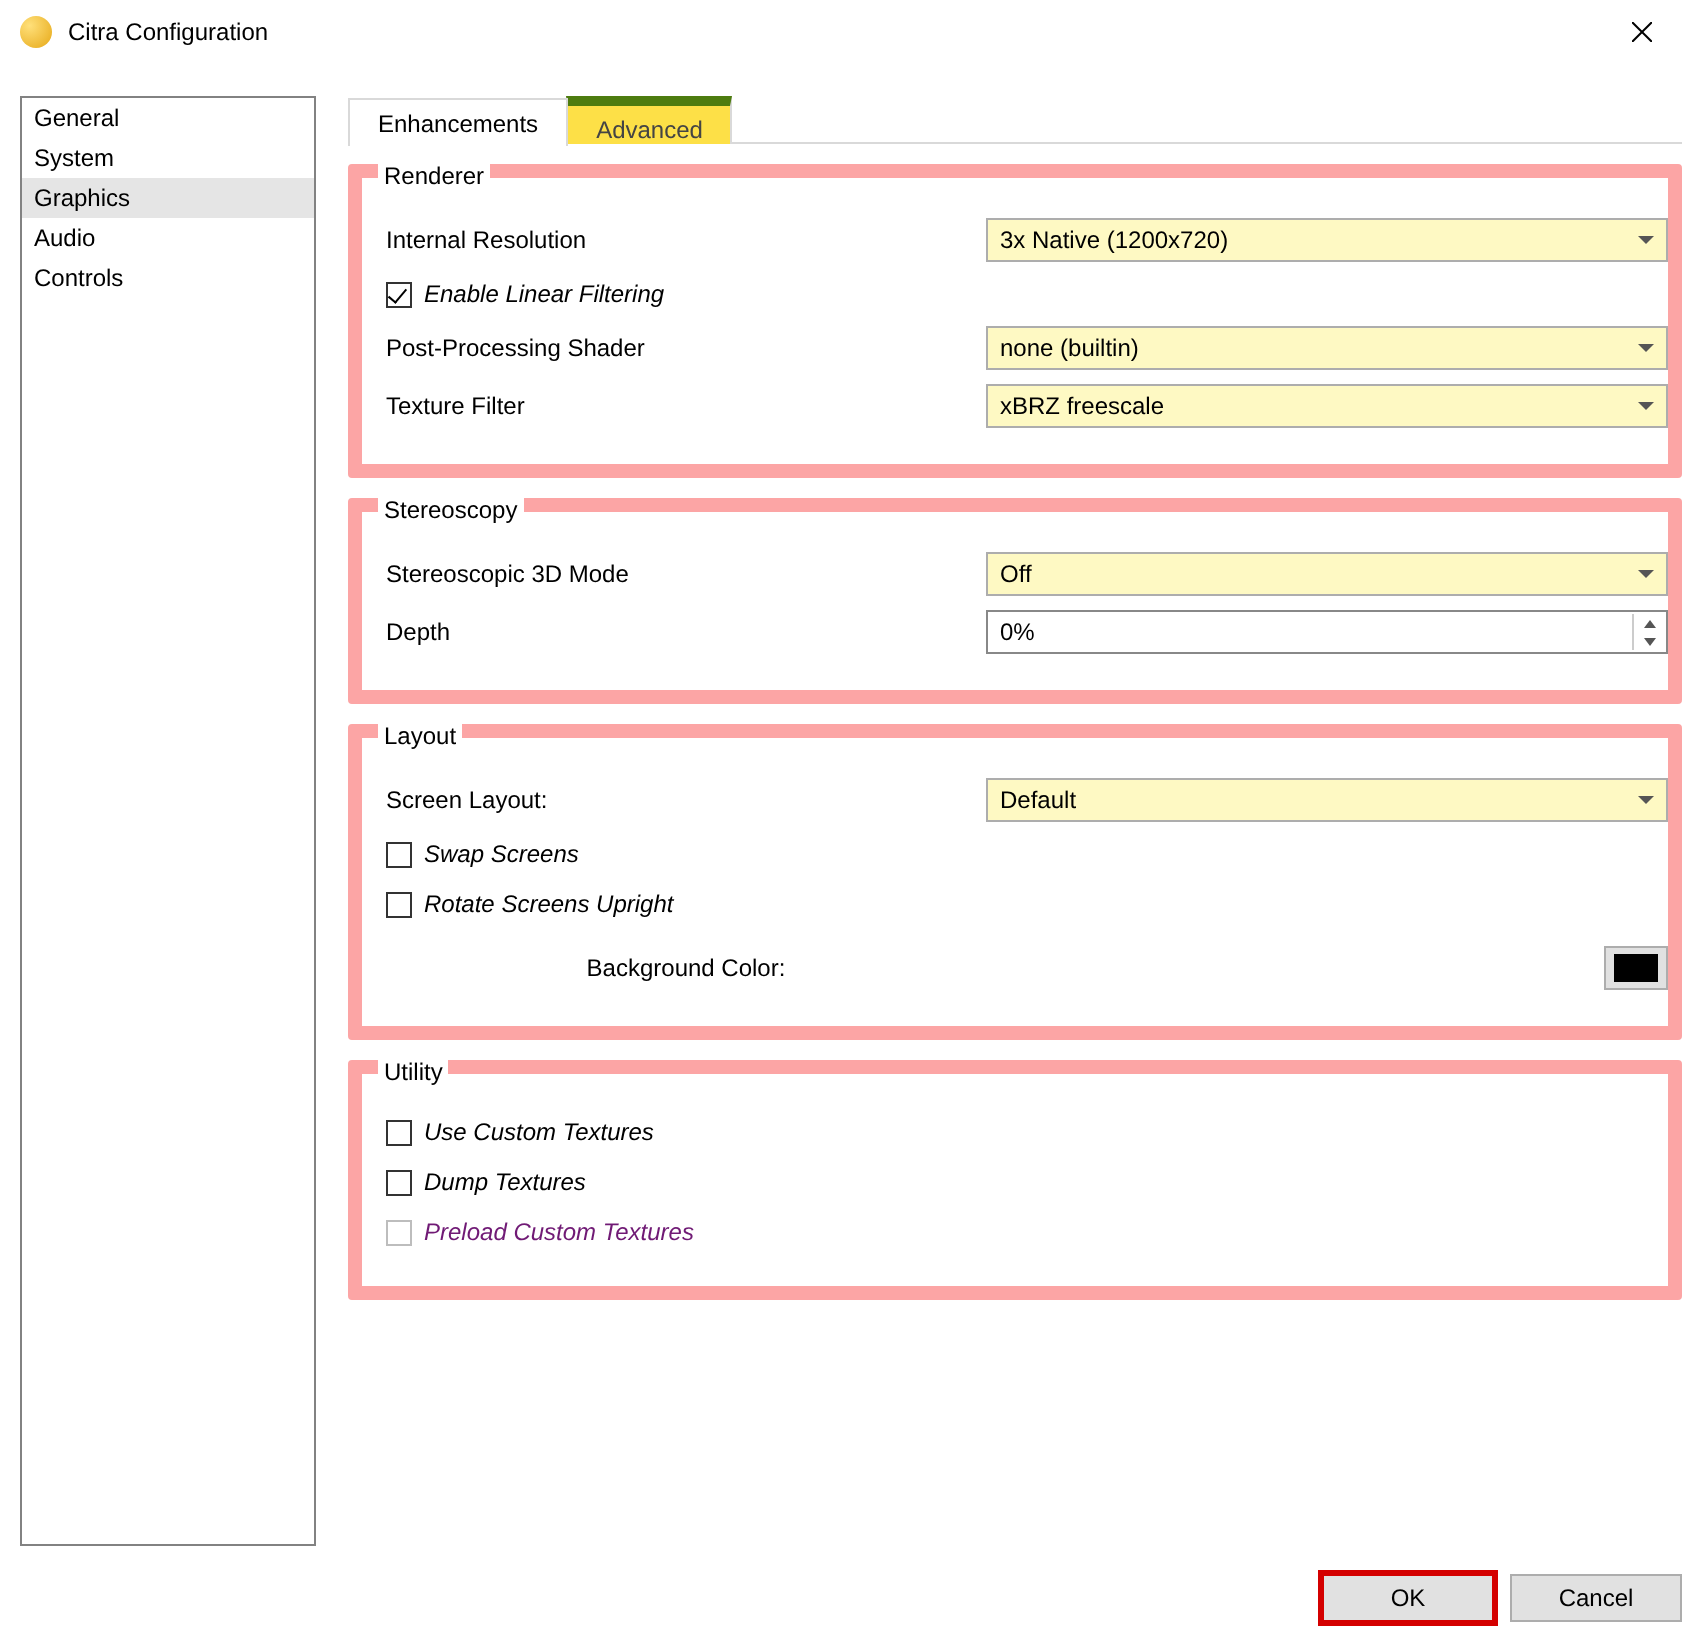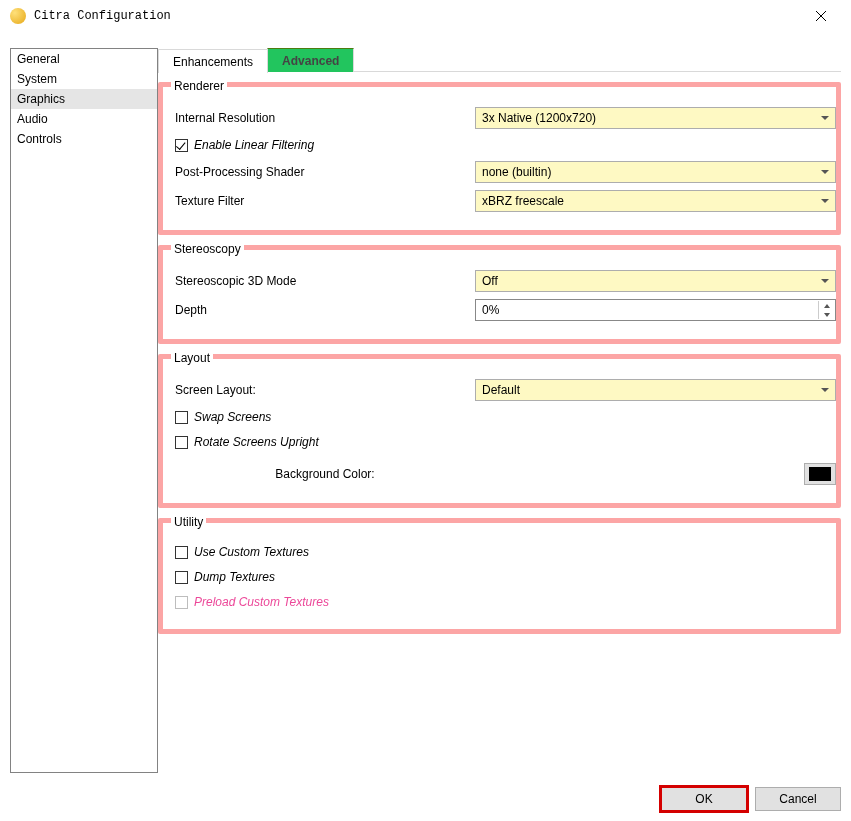--- a/index.html
+++ b/index.html
@@ -2,45 +2,45 @@
 <html><head>
 <meta charset="utf-8">
 <style>
   * { box-sizing: border-box; font-family: "Segoe UI", Tahoma, sans-serif; font-size: 12px; }
   html, body { margin: 0; padding: 0; background: #fff; color: #000; }
   .window { width: 851px; height: 821px; background: #fff; position: relative; }
 
   
   .titlebar { height: 32px; display: flex; align-items: center; padding: 0 8px 0 10px; }
   .titlebar .app-icon { width: 16px; height: 16px; background: radial-gradient(circle at 30% 30%, #ffe07a, #e6a817); border-radius: 50%; margin-right: 8px; }
-  .titlebar .title { flex: 1; font-family: Liberation Mono, monospace; }
+  .titlebar .title { flex: 1; }
   .titlebar .close { width: 45px; height: 28px; display: flex; align-items: center; justify-content: center; cursor: pointer; }
   .titlebar .close svg { width: 10px; height: 10px; }
 
   
-  .body-area { position: absolute; left: 10px; top: 48px; right: 10px; bottom: 48px; display: flex; }
+  .body-area { position: absolute; left: 10px; top: 48px; right: 10px; bottom: 48px; display: flex; gap: 16px; }
 
   
   .side-list { width: 148px; border: 1px solid #828282; background: #fff; }
   .side-item { padding: 3px 6px; background: #fff; cursor: default; }
   .side-item.selected { background: #e5e5e5; }
 
   
   .right-pane { flex: 1; display: flex; flex-direction: column; }
 
   
   .tabs { display: flex; border-bottom: 1px solid #d9d9d9; height: 24px; }
   .tab { padding: 4px 14px 0 14px; height: 24px; border: 1px solid #d9d9d9; border-bottom: none; background: #fff; margin-right: -1px; cursor: default; line-height: 16px; }
   .tab.active { position: relative; top: 1px; background: #fff; }
-  .tab.inactive { background: #22c55e; color: #444; border-top: 1px solid #4d7c0f; font-weight: bold; }
+  .tab.inactive { background: #fde047; color: #444; border-top: 5px solid #4d7c0f; }
 
   .tab-content { border: 0; padding-top: 10px; }
 
   
-  .groupbox { border: 5px solid #fca5a5; border-radius: 2px; margin-bottom: 10px; padding: 14px 0 12px 12px; position: relative; }
+  .groupbox { border: 7px solid #fca5a5; border-radius: 2px; margin-bottom: 10px; padding: 14px 0 12px 12px; position: relative; }
   .groupbox > .legend { position: absolute; top: -8px; left: 8px; background: #fff; padding: 0 3px; color: #000; }
 
   .form-row { display: flex; align-items: center; height: 24px; margin: 5px 0; }
   .form-row .lbl { width: 300px; }
   .form-row .ctrl { flex: 1; display: flex; }
 
   
   .combo { flex: 1; height: 22px; background: #fef9c3; border: 1px solid #adadad; display: flex; align-items: center; padding: 0 6px; position: relative; cursor: default; }
   .combo .arrow { position: absolute; right: 6px; top: 50%; transform: translateY(-50%); width: 0; height: 0; border-left: 4px solid transparent; border-right: 4px solid transparent; border-top: 4px solid #555; }
 
@@ -49,21 +49,21 @@
   .spinbox .spins { position: absolute; right: 1px; top: 1px; bottom: 1px; width: 16px; border-left: 1px solid #ccc; display: flex; flex-direction: column; }
   .spinbox .spins .sp { flex: 1; display: flex; align-items: center; justify-content: center; }
   .spinbox .spins .sp .tri-up { width: 0; height: 0; border-left: 3px solid transparent; border-right: 3px solid transparent; border-bottom: 4px solid #555; }
   .spinbox .spins .sp .tri-dn { width: 0; height: 0; border-left: 3px solid transparent; border-right: 3px solid transparent; border-top: 4px solid #555; }
 
   
   .checkbox { display: flex; align-items: center; gap: 6px; margin: 5px 0; height: 20px; font-style: italic; }
   .chk { width: 13px; height: 13px; border: 1px solid #333; background: #fff; display: flex; align-items: center; justify-content: center; }
   .chk.checked::after { content: ""; display: block; width: 8px; height: 4px; border-left: 1.5px solid #000; border-bottom: 1.5px solid #000; transform: rotate(-50deg) translate(0px,-1px); }
   .checkbox.disabled .chk { border-color: #bdbdbd; }
-  .checkbox.disabled .cblabel { color: #ec4899; }
+  .checkbox.disabled .cblabel { color: #701a75; }
 
   
   .colorswatch-wrap { flex: 1; display: flex; justify-content: flex-end; }
   .colorswatch { width: 32px; height: 22px; background: #e1e1e1; border: 1px solid #adadad; display: flex; align-items: center; justify-content: center; }
   .colorswatch .inner { width: 22px; height: 14px; background: #000; }
 
   
   .footer { position: absolute; right: 10px; bottom: 10px; display: flex; gap: 8px; }
   .btn { width: 86px; height: 24px; background: #e1e1e1; border: 1px solid #adadad; display: flex; align-items: center; justify-content: center; cursor: default; }
   .btn.highlight { outline: 3px solid #d40000; outline-offset: -1px; }

